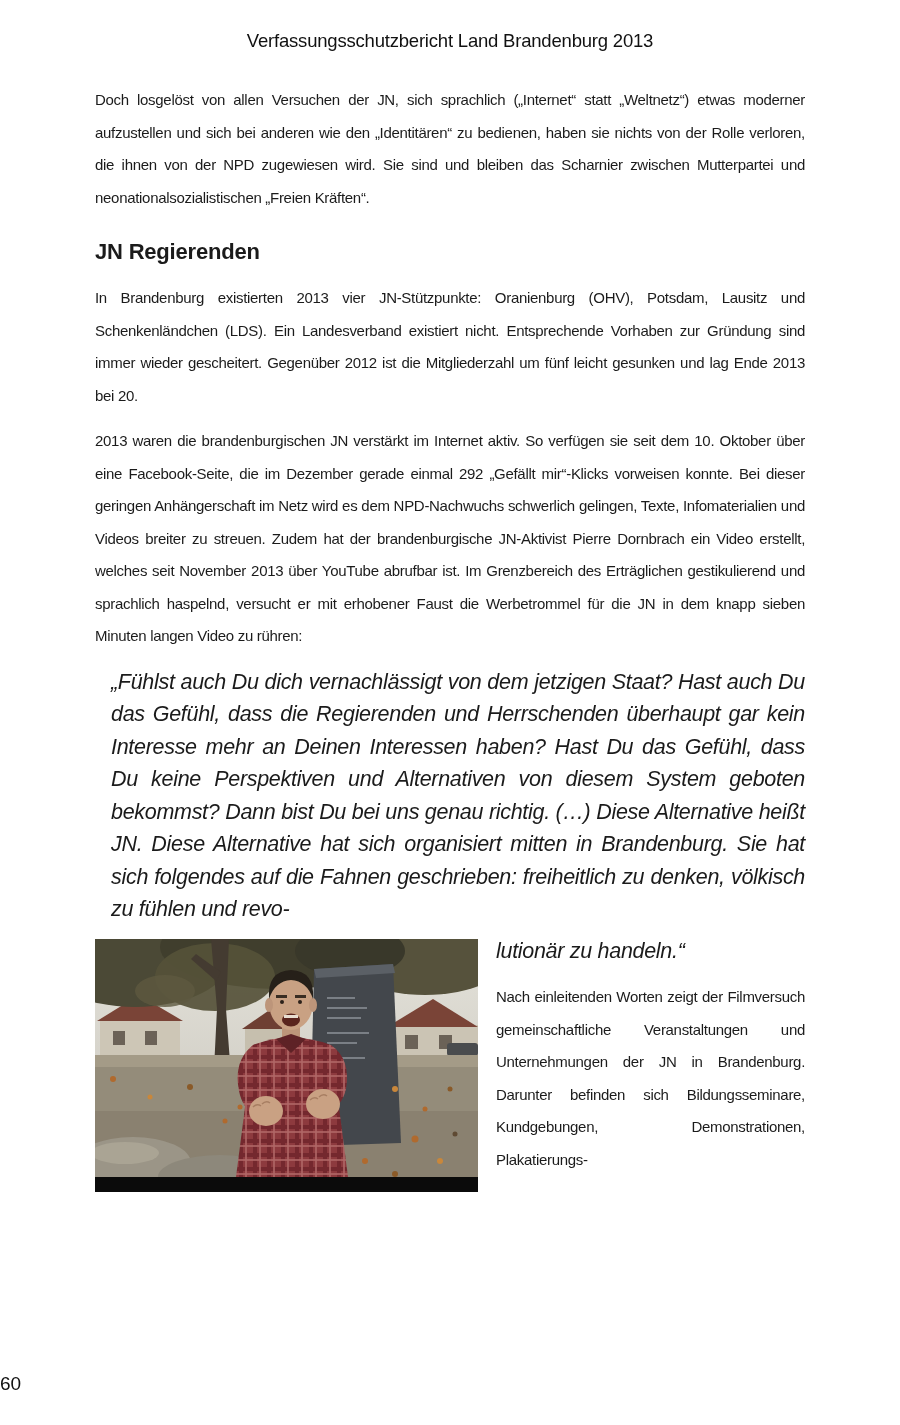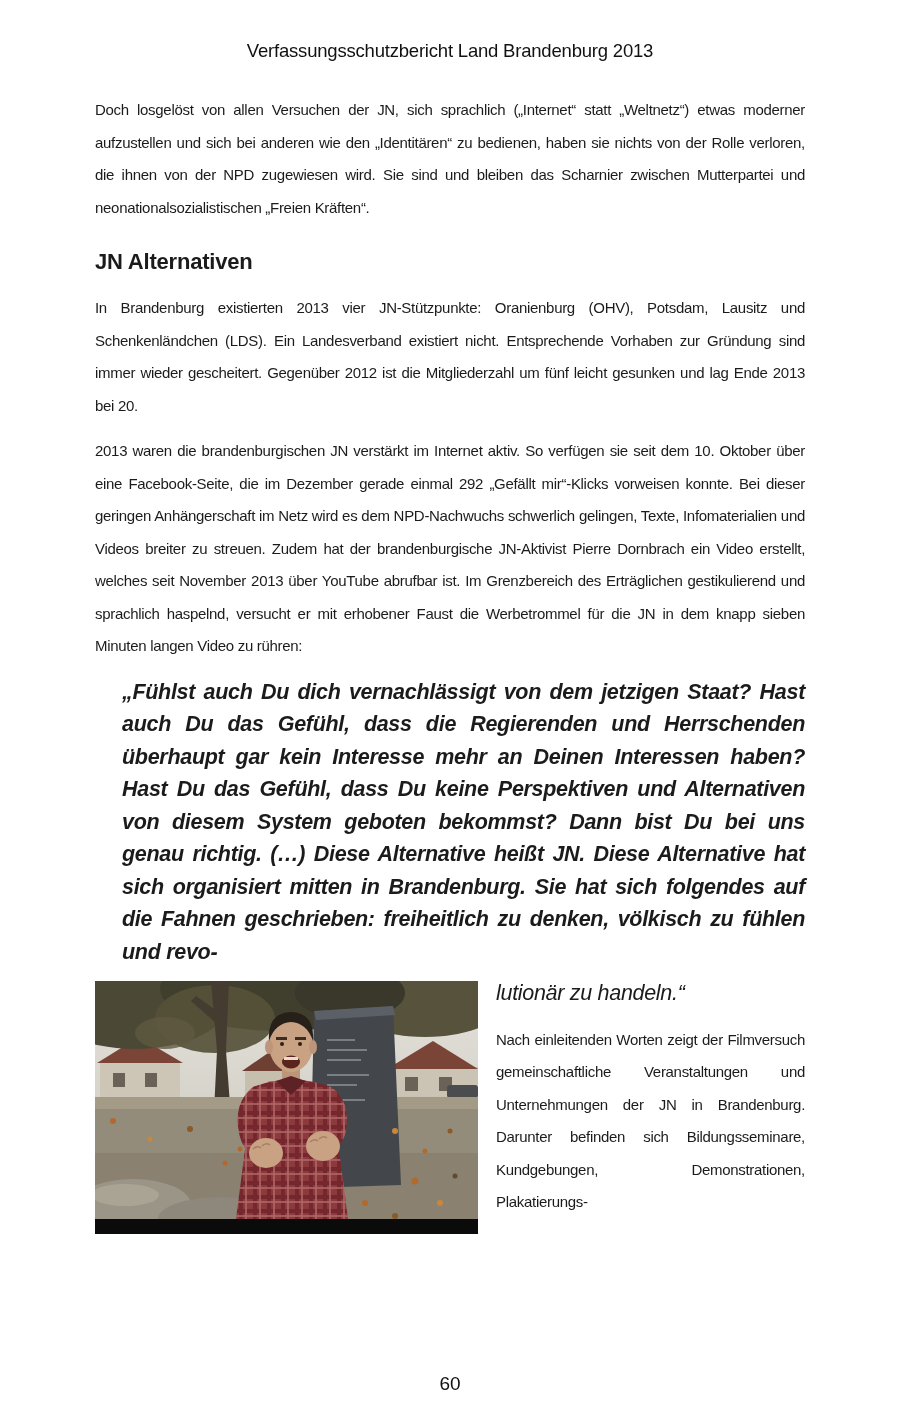--- a/index.html
+++ b/index.html
@@ -7,21 +7,21 @@
   body {
     width: 900px; height: 1425px;
     font-family: "Liberation Sans", sans-serif;
     color: #1b1b1b;
     position: relative;
     overflow: hidden;
   }
   .page {
     position: relative;
     width: 900px; height: 1425px;
-    padding: 40px 95px 0 95px;
+    padding: 30px 95px 0 95px;
   }
   .running-head {
     text-align: center;
     font-size: 18.5px;
     letter-spacing: -0.2px;
     margin-bottom: 32px;
     color: #111;
   }
   .para {
     font-size: 15px;
@@ -35,22 +35,21 @@
     font-weight: bold;
     letter-spacing: -0.2px;
     margin: 25px 0 17px 0;
   }
   .quote {
     font-style: italic;
     font-size: 21.5px;
     line-height: 32.5px;
     letter-spacing: -0.3px;
     text-align: justify;
-    margin: 3px 0 9px 27px;
-    font-weight: bold;
+    margin: 3px 0 9px 16px;
   }
   .media-block { margin-top: 2px; }
   .media-block::after { content: ""; display: block; clear: both; }
   .photo-frame {
     float: left;
     width: 383px; height: 253px;
     margin: 4px 18px 6px 0;
     background: #cfcdc6;
     overflow: hidden;
   }
@@ -60,35 +59,34 @@
     font-size: 21.5px;
     line-height: 32.5px;
     letter-spacing: -0.3px;
     margin-bottom: 14px;
   }
   .para.narrow { text-align: justify; }
   .page-number {
     position: absolute;
     bottom: 30px; left: 0;
     width: 100%;
-    text-align: center;
     font-size: 19px;
     color: #111;
   }
 </style>
 </head>
 <body>
 
 <div class="page">
 
   <div class="running-head">Verfassungsschutzbericht Land Brandenburg 2013</div>
 
   <p class="para">Doch losgelöst von allen Versuchen der JN, sich sprachlich („Internet“ statt „Weltnetz“) etwas moderner aufzustellen und sich bei anderen wie den „Identitären“ zu bedienen, haben sie nichts von der Rolle verloren, die ihnen von der NPD zugewiesen wird. Sie sind und bleiben das Scharnier zwischen Mutterpartei und neonationalsozialistischen „Freien Kräften“.</p>
 
-  <h2 class="section-heading">JN Alternativen</h2>
+  <h2 class="section-heading">JN Regierenden</h2>
 
   <p class="para">In Brandenburg existierten 2013 vier JN-Stützpunkte: Oranienburg (OHV), Potsdam, Lausitz und Schenkenländchen (LDS). Ein Landesverband existiert nicht. Entsprechende Vorhaben zur Gründung sind immer wieder gescheitert. Gegenüber 2012 ist die Mitgliederzahl um fünf leicht gesunken und lag Ende 2013 bei 20.</p>
 
   <p class="para">2013 waren die brandenburgischen JN verstärkt im Internet aktiv. So verfügen sie seit dem 10. Oktober über eine Facebook-Seite, die im Dezember gerade einmal 292 „Gefällt mir“-Klicks vorweisen konnte. Bei dieser geringen Anhängerschaft im Netz wird es dem NPD-Nachwuchs schwerlich gelingen, Texte, Infomaterialien und Videos breiter zu streuen. Zudem hat der brandenburgische JN-Aktivist Pierre Dornbrach ein Video erstellt, welches seit November 2013 über YouTube abrufbar ist. Im Grenzbereich des Erträglichen gestikulierend und sprachlich haspelnd, versucht er mit erhobener Faust die Werbetrommel für die JN in dem knapp sieben Minuten langen Video zu rühren:</p>
 
   <div class="quote">„Fühlst auch Du dich vernachlässigt von dem jetzigen Staat? Hast auch Du das Gefühl, dass die Regierenden und Herrschenden überhaupt gar kein Interesse mehr an Deinen Interessen haben? Hast Du das Gefühl, dass Du keine Perspektiven und Alternativen von diesem System geboten bekommst? Dann bist Du bei uns genau richtig. (…) Diese Alternative heißt JN. Diese Alternative hat sich organisiert mitten in Brandenburg. Sie hat sich folgendes auf die Fahnen geschrieben: freiheitlich zu denken, völkisch zu fühlen und revo-</div>
 
   <div class="media-block">
 
     <div class="photo-frame" role="img" aria-label="Videostandbild: Mann in rotem Karohemd mit erhobenen Fäusten vor einem dunklen Gedenkstein, herbstliche Bäume und Häuser im Hintergrund">

